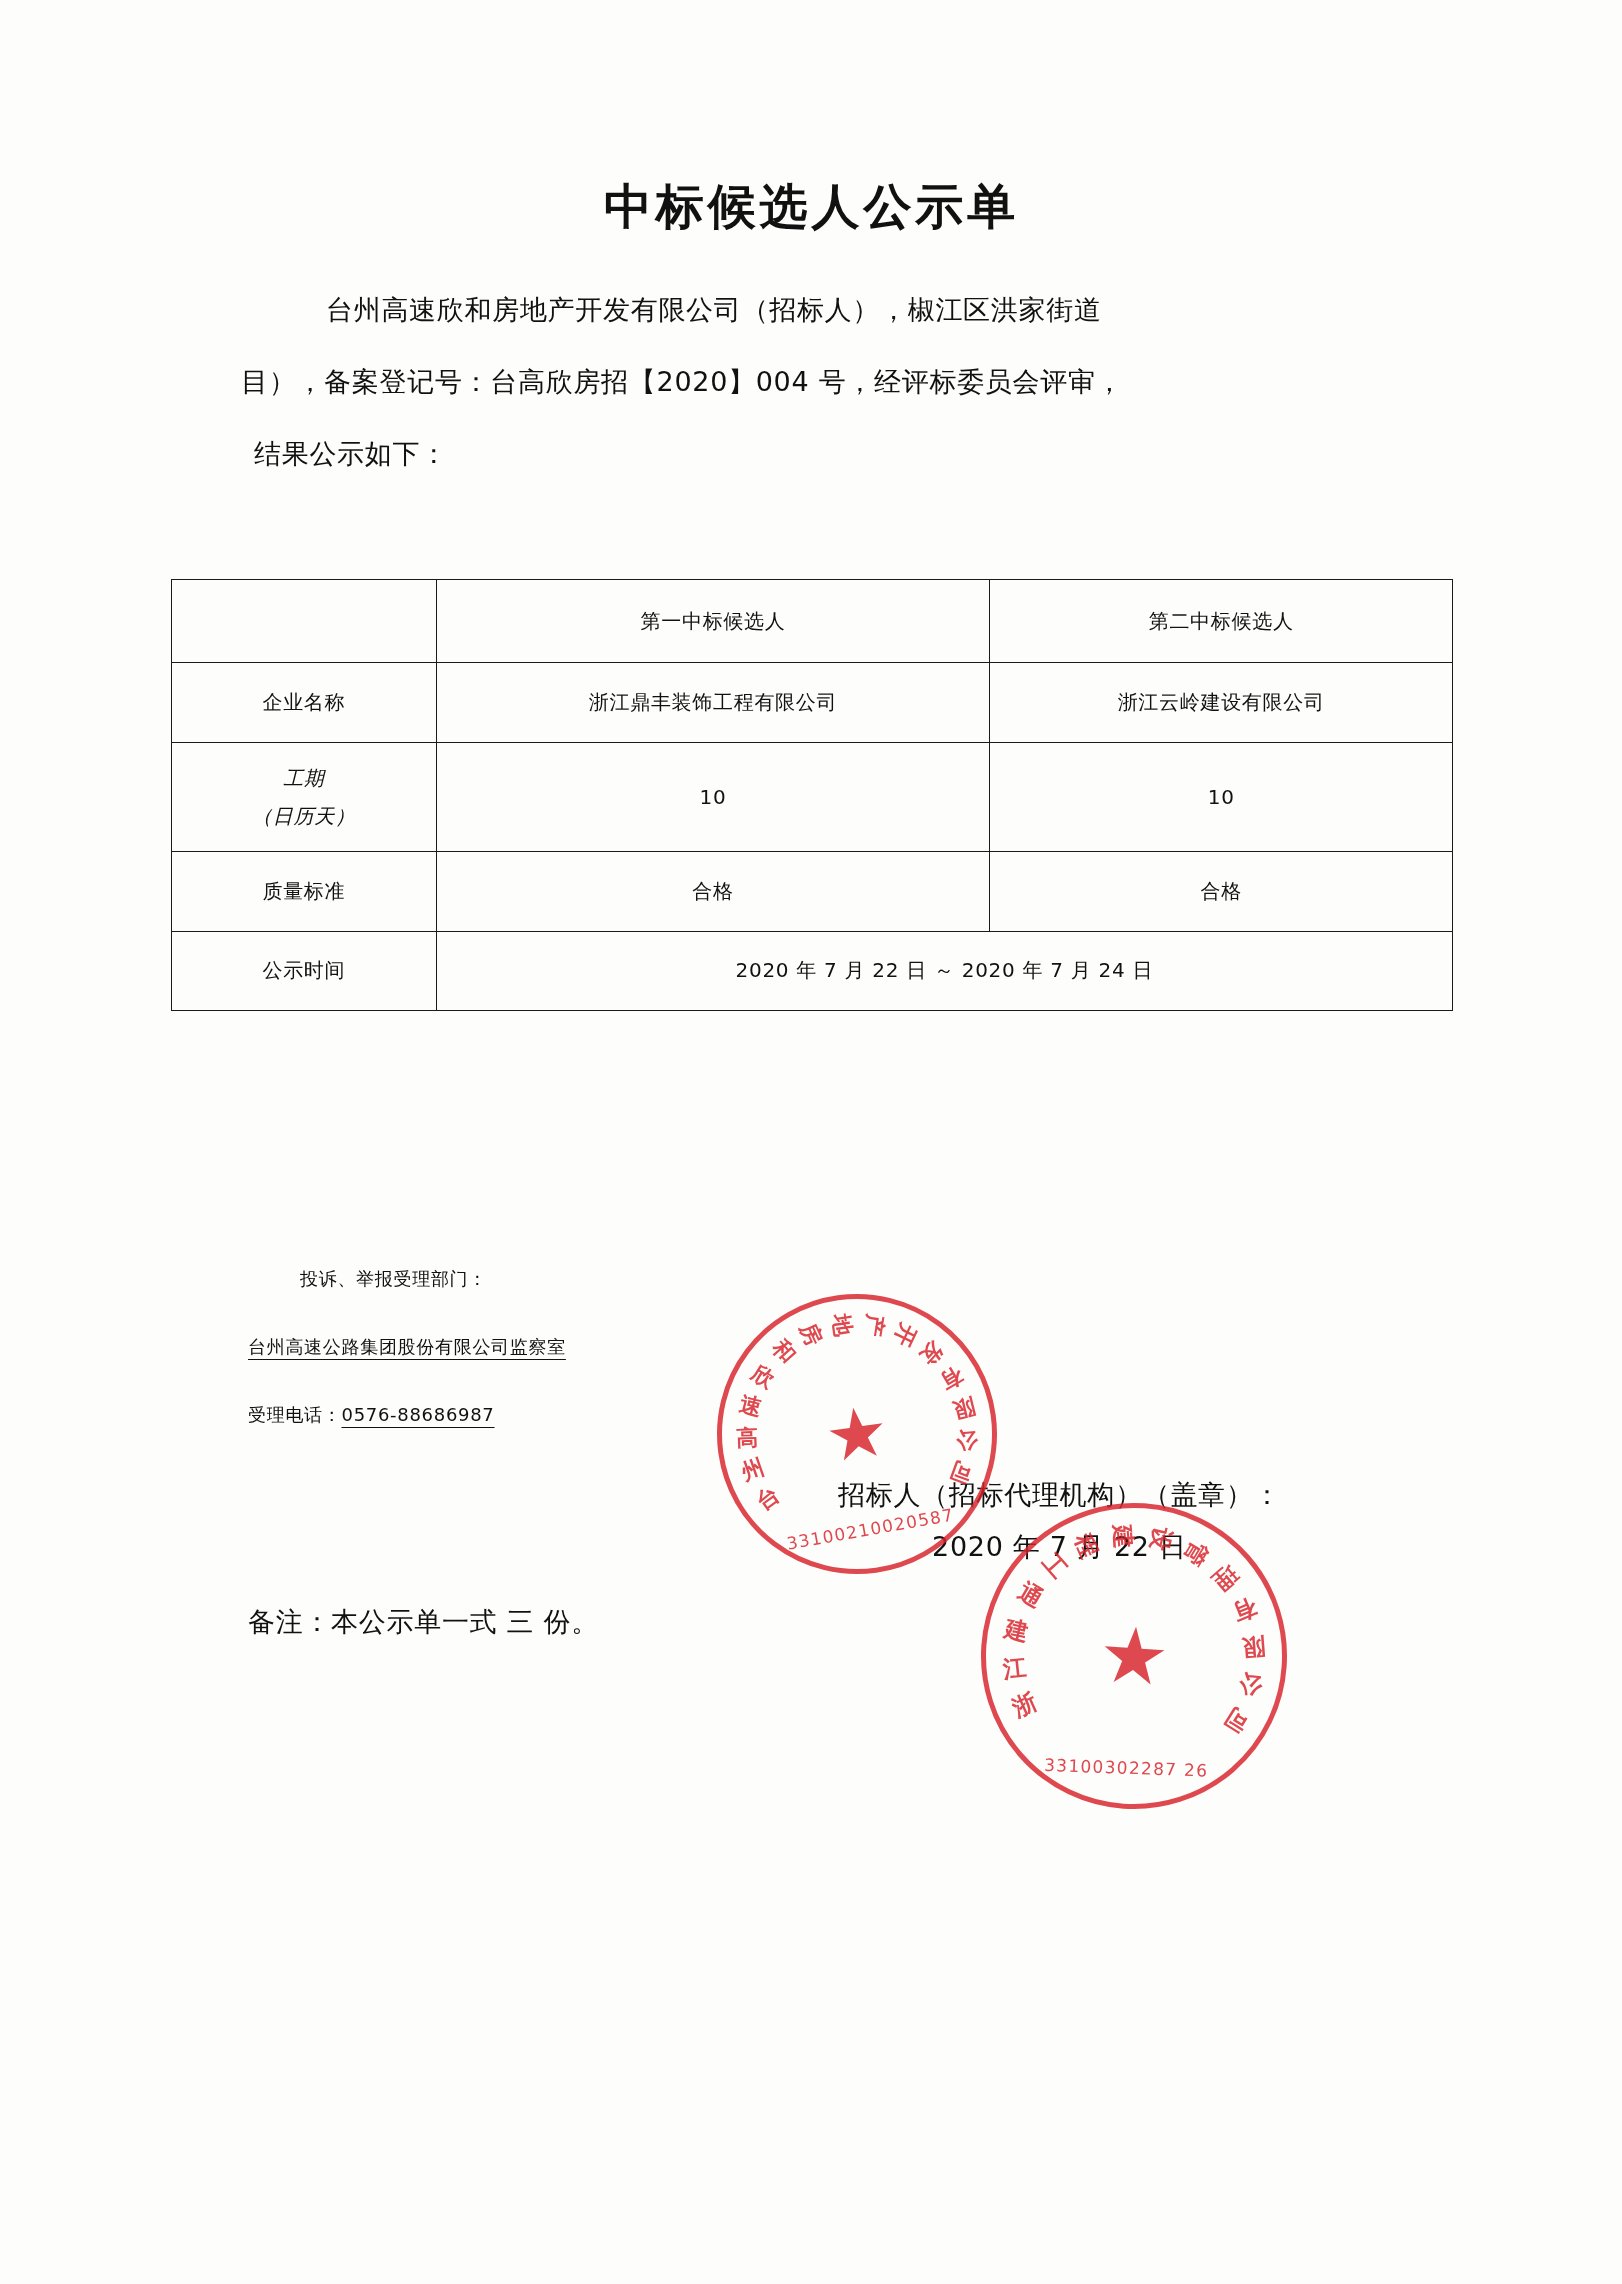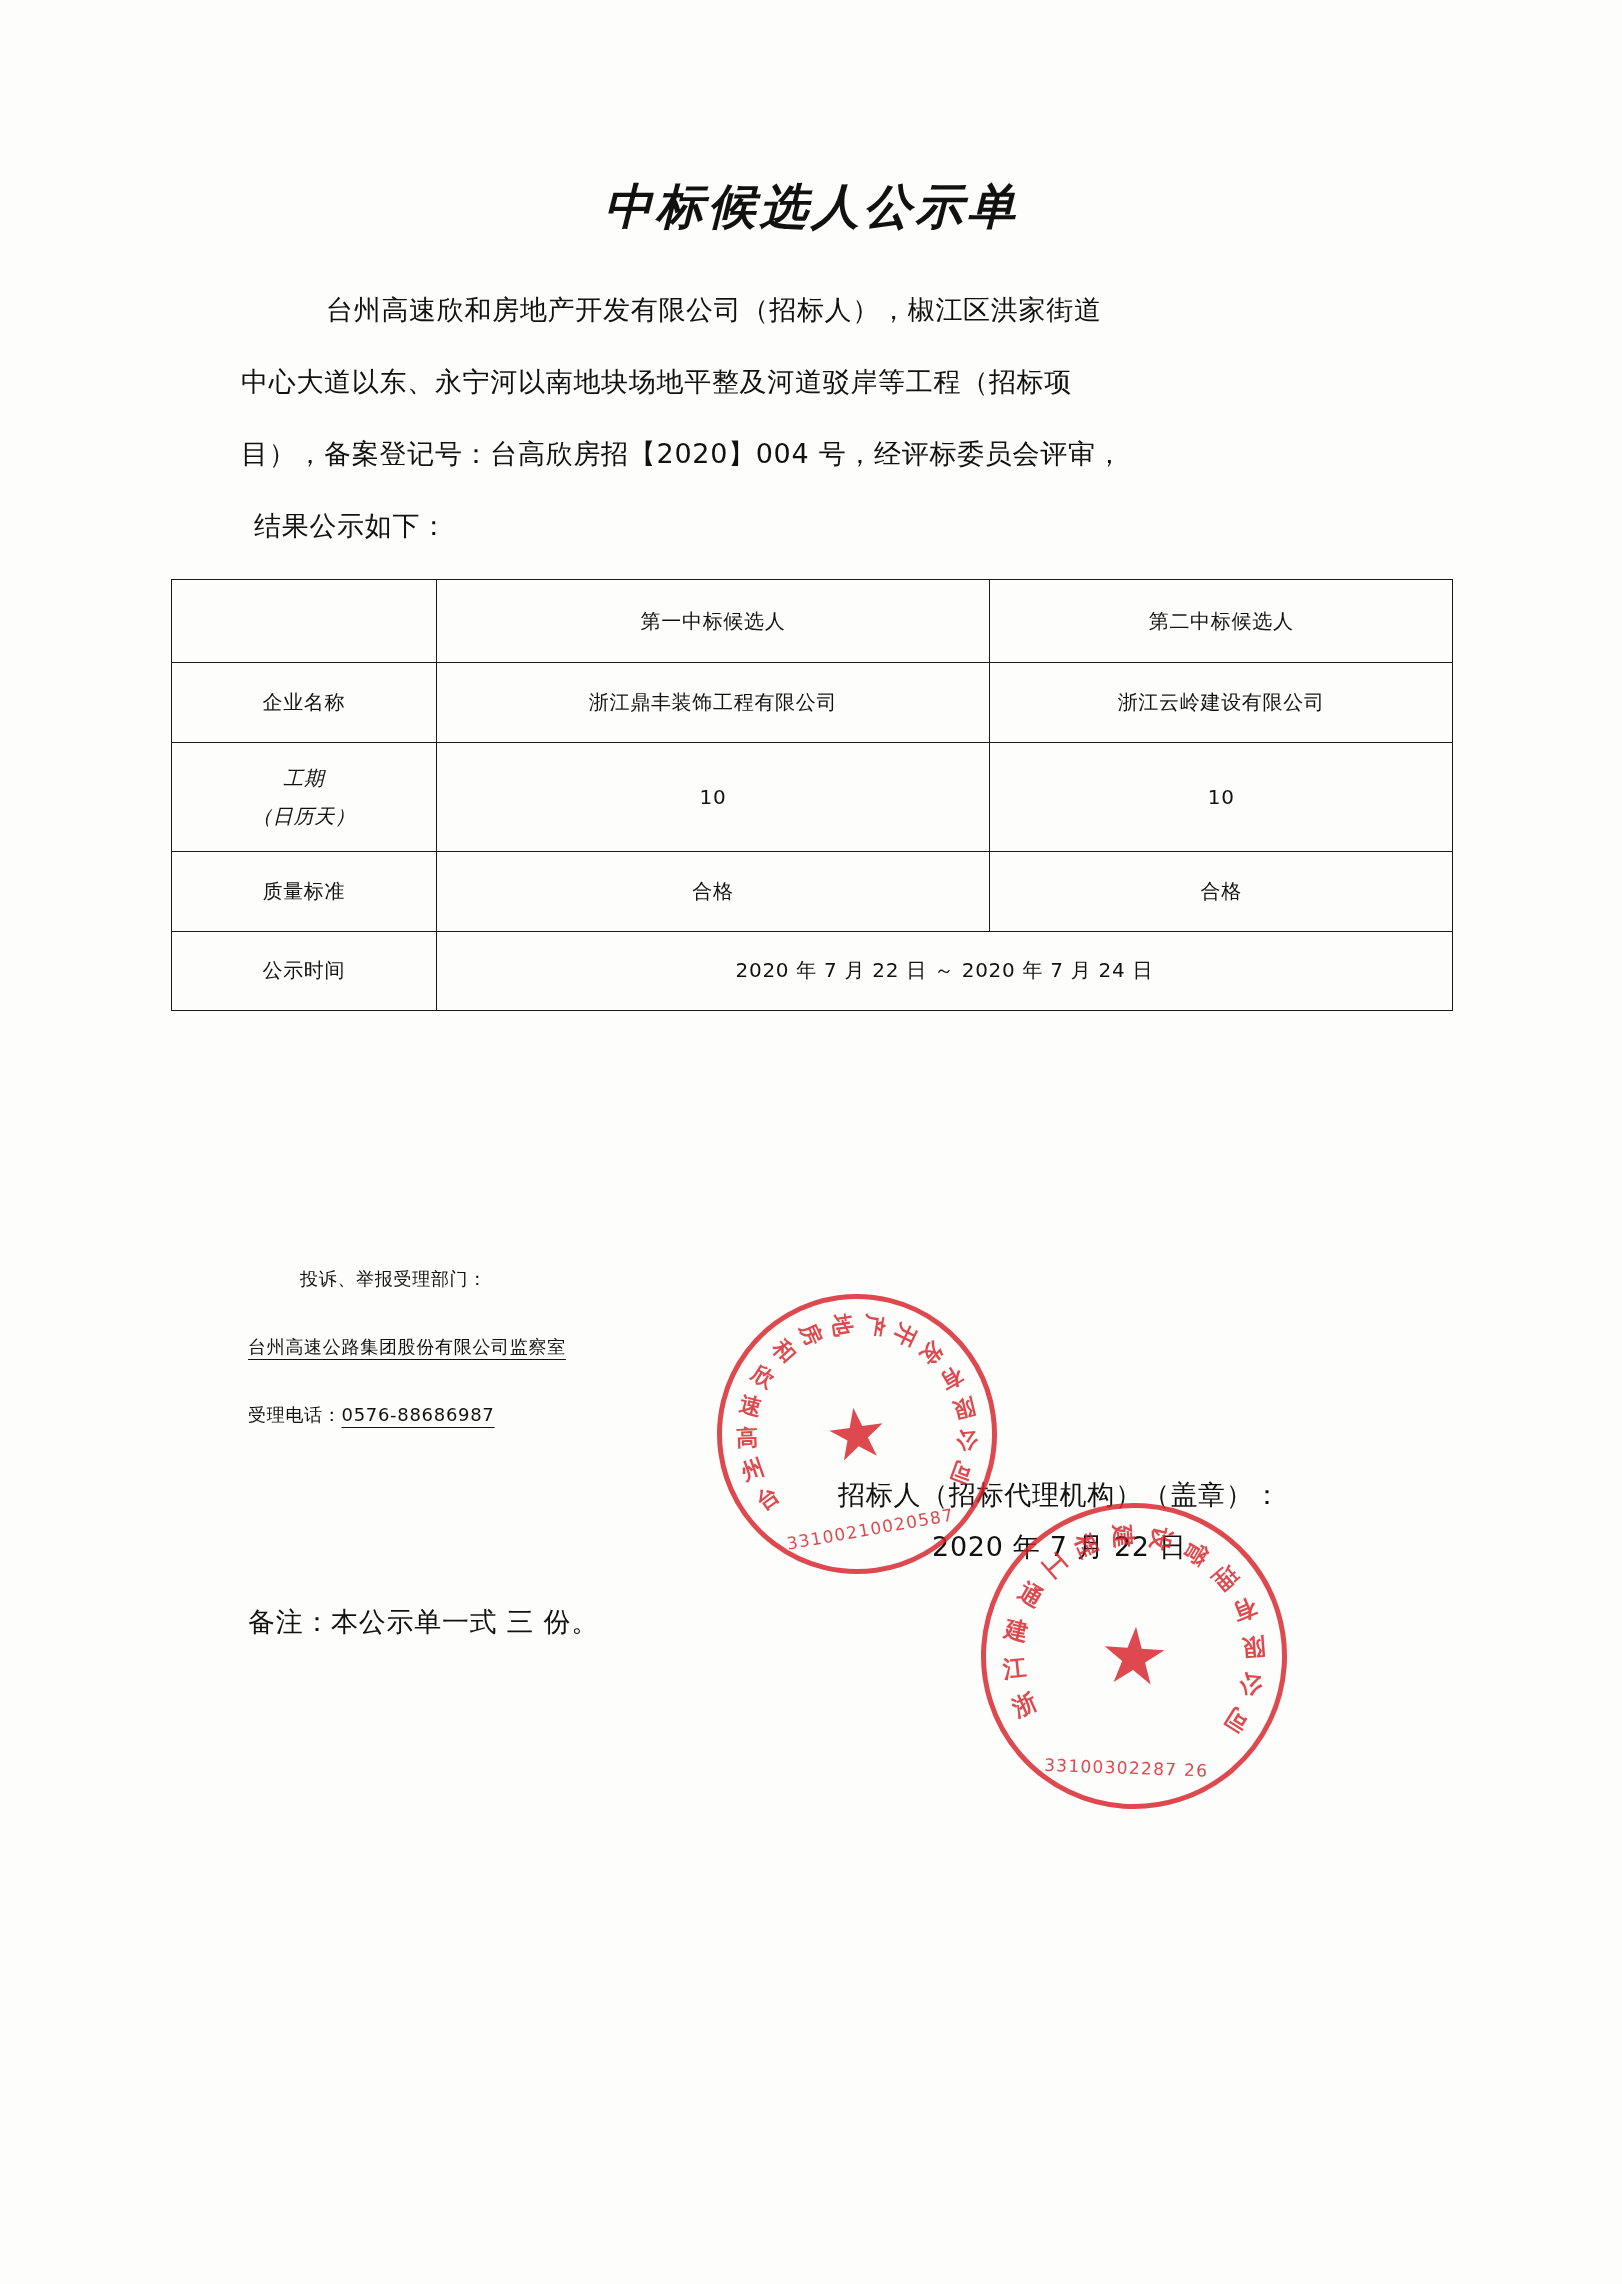--- a/index.html
+++ b/index.html
@@ -25,21 +25,20 @@
   .doc-title {
     position: absolute;
     left: 0;
     top: 175px;
     width: 1623px;
     text-align: center;
     font-size: 48px;
     font-weight: bold;
     letter-spacing: 3.9px;
     font-family: "DejaVu Sans", "Liberation Sans", sans-serif;
-    font-style: italic;
   }
   .intro {
     position: absolute;
     left: 241px;
     top: 274px;
     width: 1167px;
     font-size: 27px;
     line-height: 72px;
     letter-spacing: 0.7px;
   }
@@ -176,21 +175,20 @@
 </style>
 </head>
 <body>
 
 <div class="page">
 
   <div class="doc-title">中标候选人公示单</div>
 
   <div class="intro">
     <div class="line ln1"><span class="u-none">台州高速欣和房地产开发有限公司（招标人），椒江区洪家街道</span></div>
-    <div class="line ln2"><span>中心大道以东、永宁河以南地块场地平整及河道驳岸等工程（招标项</span></div>
     <div class="line ln3"><span>目），备案登记号：台高欣房招【2020】004 号，经评标委员会评审，</span></div>
     <div class="line ln4"><span>结果公示如下：</span></div>
   </div>
 
   <table class="result">
     <tbody>
       <tr class="r-header">
         <td class="col1"></td>
         <td class="col2">第一中标候选人</td>
         <td class="col3">第二中标候选人</td>

